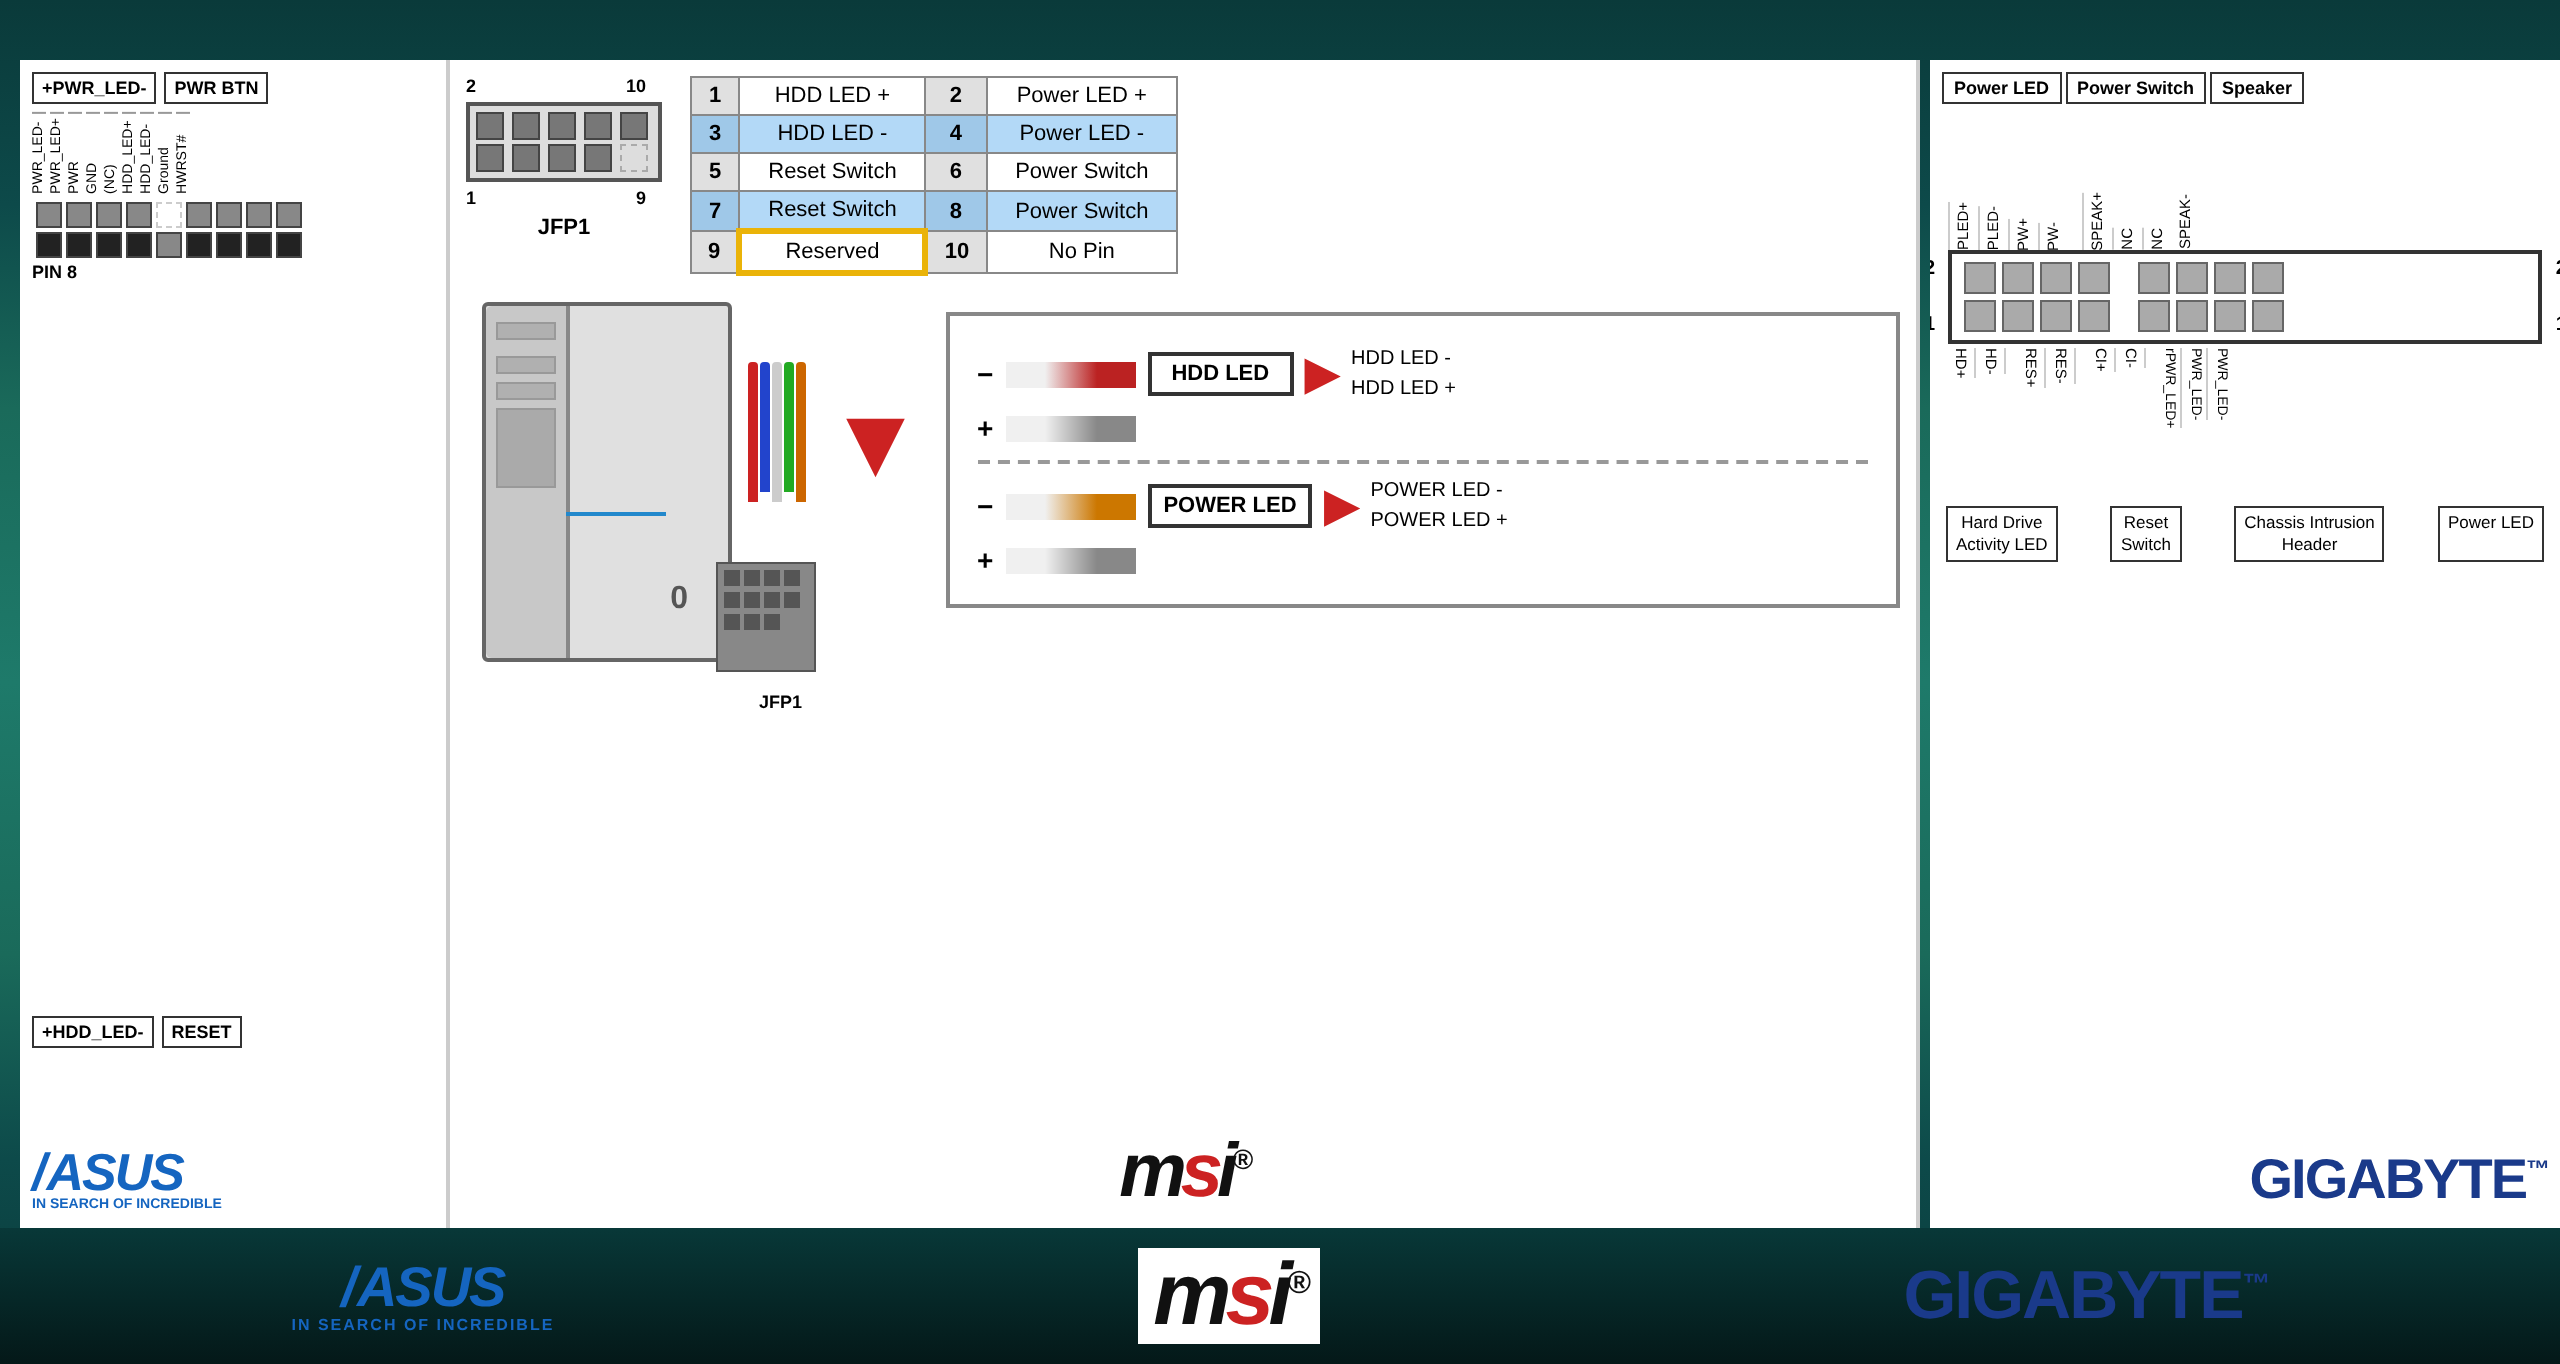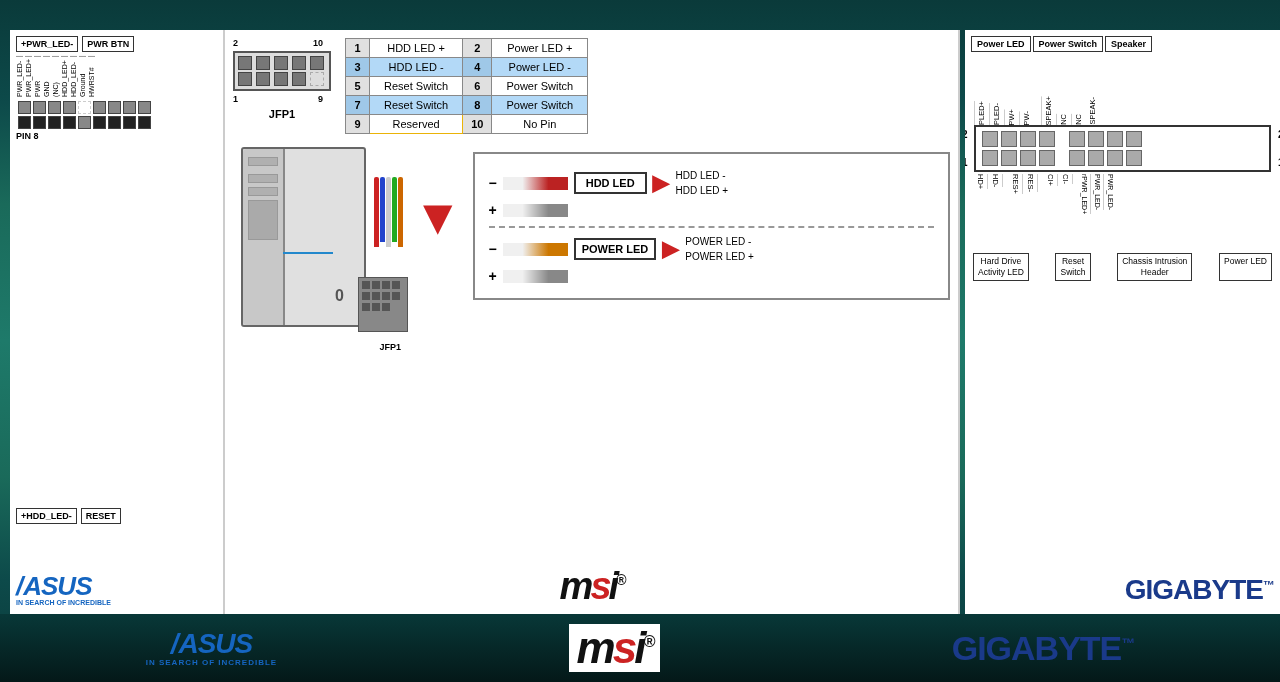--- a/index.html
+++ b/index.html
@@ -142,21 +142,21 @@
             <td style="border:1px solid #888;padding:3px 14px;text-align:center;">Power Switch</td>
           </tr>
           <tr style="background:#b3d9f7;">
             <td style="border:1px solid #888;padding:3px 8px;background:#9fc8e8;width:24px;text-align:center;font-weight:bold;">7</td>
             <td style="border:1px solid #888;padding:3px 14px;text-align:center;background:#b3d9f7;">Reset Switch</td>
             <td style="border:1px solid #888;padding:3px 8px;background:#9fc8e8;width:24px;text-align:center;font-weight:bold;">8</td>
             <td style="border:1px solid #888;padding:3px 14px;text-align:center;background:#b3d9f7;">Power Switch</td>
           </tr>
           <tr>
             <td style="border:1px solid #888;padding:3px 8px;background:#e0e0e0;width:24px;text-align:center;font-weight:bold;">9</td>
-            <td style="border:1px solid #eab308;padding:3px 14px;text-align:center;">Reserved</td>
+            <td style="border:3px solid #eab308;padding:3px 14px;text-align:center;">Reserved</td>
             <td style="border:1px solid #888;padding:3px 8px;background:#e0e0e0;width:24px;text-align:center;font-weight:bold;">10</td>
             <td style="border:1px solid #888;padding:3px 14px;text-align:center;">No Pin</td>
           </tr>
         </tbody>
       </table>
     </div>
   </div>
 
   <div style="display:flex;gap:10px;align-items:flex-start;">
 

